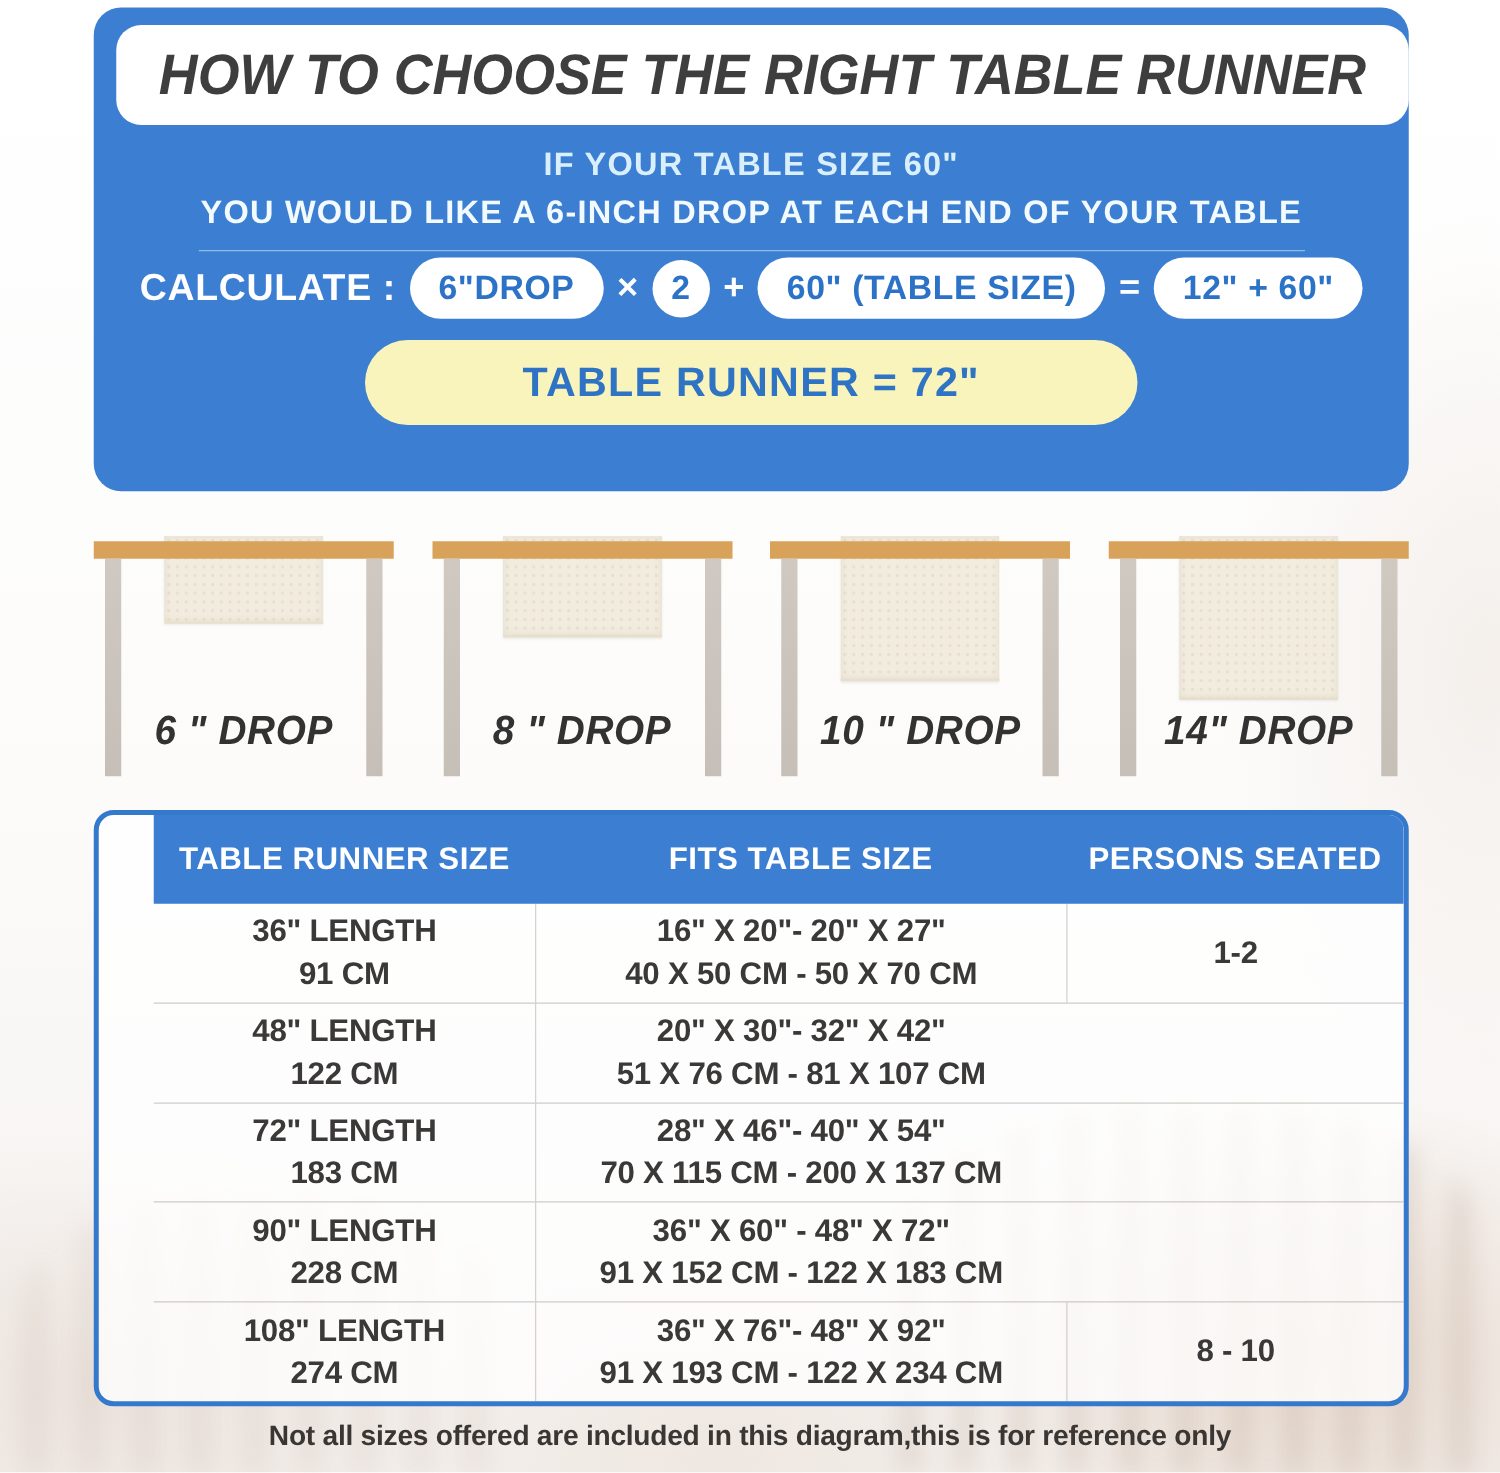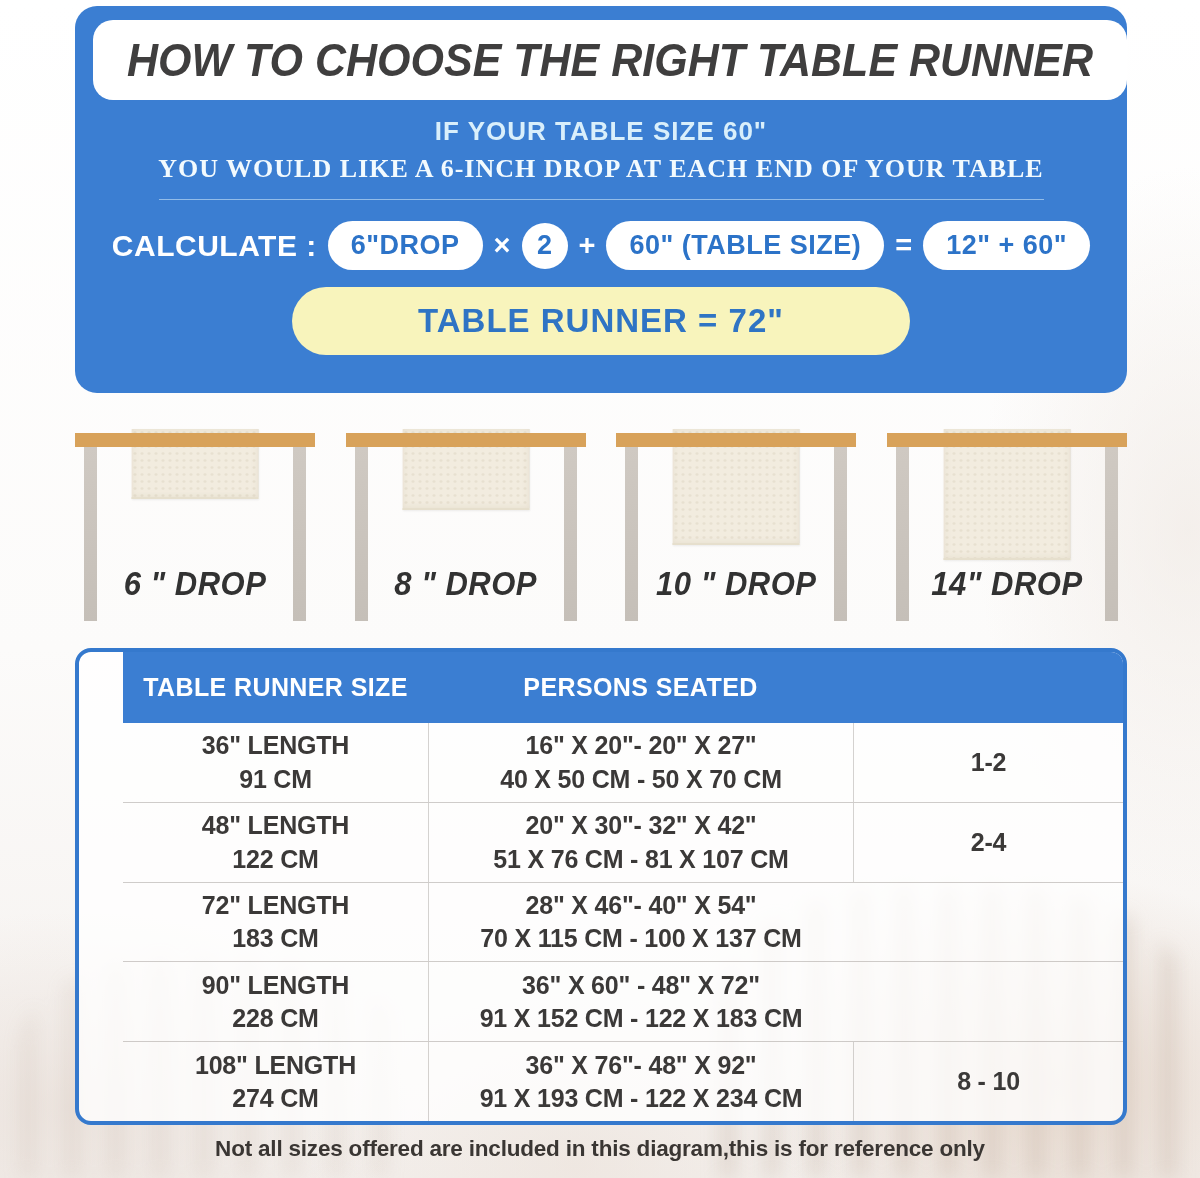--- a/index.html
+++ b/index.html
@@ -29,24 +29,24 @@
     margin:14px 0 0 18px;height:80px;background:#ffffff;border-radius:20px;
     display:flex;align-items:center;justify-content:center;
   }
   .title-box h1{
     margin:0;font-style:italic;font-weight:800;font-size:43px;color:#3f3e3e;
     letter-spacing:0px;white-space:nowrap;transform:scaleY(1.06);
   }
   .subtitle1{margin-top:16px;text-align:center;font-size:26px;font-weight:bold;
     color:#d9effb;letter-spacing:1px;}
   .subtitle2{margin-top:7px;text-align:center;font-size:26px;font-weight:bold;
-    color:#f2fafe;letter-spacing:1px;font-family:Liberation Serif, serif;}
+    color:#f2fafe;letter-spacing:1px;}
   .hero-divider{margin:15px auto 0;width:885px;height:1px;background:rgba(219,239,250,0.55);}
   .calc-row{
-    margin-top:21px;display:flex;align-items:center;justify-content:center;gap:11px;
+    margin-top:5px;display:flex;align-items:center;justify-content:center;gap:11px;
     padding:0 12px;
   }
   .calc-label{color:#ffffff;font-weight:800;font-size:30px;letter-spacing:0.5px;white-space:nowrap;}
   .pill{
     background:#ffffff;color:#2c73c8;font-weight:800;font-size:27px;border-radius:27px;
     padding:11px 23px;line-height:1;white-space:nowrap;letter-spacing:0.5px;
   }
   .op{color:#ffffff;font-weight:800;font-size:29px;}
   .mult-badge{
     background:#ffffff;color:#2c73c8;width:46px;height:46px;border-radius:50%;
@@ -171,20 +171,21 @@
       <div class="tabletop"></div>
       <div class="leg l"></div>
       <div class="leg r"></div>
       <div class="drop-label">14" DROP</div>
     </div>
   </div>
 
   <div class="size-panel">
     <div class="size-header">
       <div class="hcell">TABLE RUNNER SIZE</div>
+      <div class="hcell">FITS TABLE SIZE</div>
       <div class="hcell">PERSONS SEATED</div>
     </div>
     <div class="size-body">
 
       <div class="size-row">
         <div class="cell">
           <span>36" LENGTH</span>
           <span>91 CM</span>
         </div>
         <div class="cell bordered">
@@ -198,33 +199,30 @@
 
       <div class="size-row">
         <div class="cell">
           <span>48" LENGTH</span>
           <span>122 CM</span>
         </div>
         <div class="cell bordered">
           <span>20" X 30"- 32" X 42"</span>
           <span>51 X 76 CM - 81 X 107 CM</span>
         </div>
-        <div class="cell bordered">
-          <span>2-4</span>
-        </div>
       </div>
 
       <div class="size-row">
         <div class="cell">
           <span>72" LENGTH</span>
           <span>183 CM</span>
         </div>
         <div class="cell bordered">
           <span>28" X 46"- 40" X 54"</span>
-          <span>70 X 115 CM - 100 X 137 CM</span>
+          <span>70 X 115 CM - 200 X 137 CM</span>
         </div>
       </div>
 
       <div class="size-row">
         <div class="cell">
           <span>90" LENGTH</span>
           <span>228 CM</span>
         </div>
         <div class="cell bordered">
           <span>36" X 60" - 48" X 72"</span>

